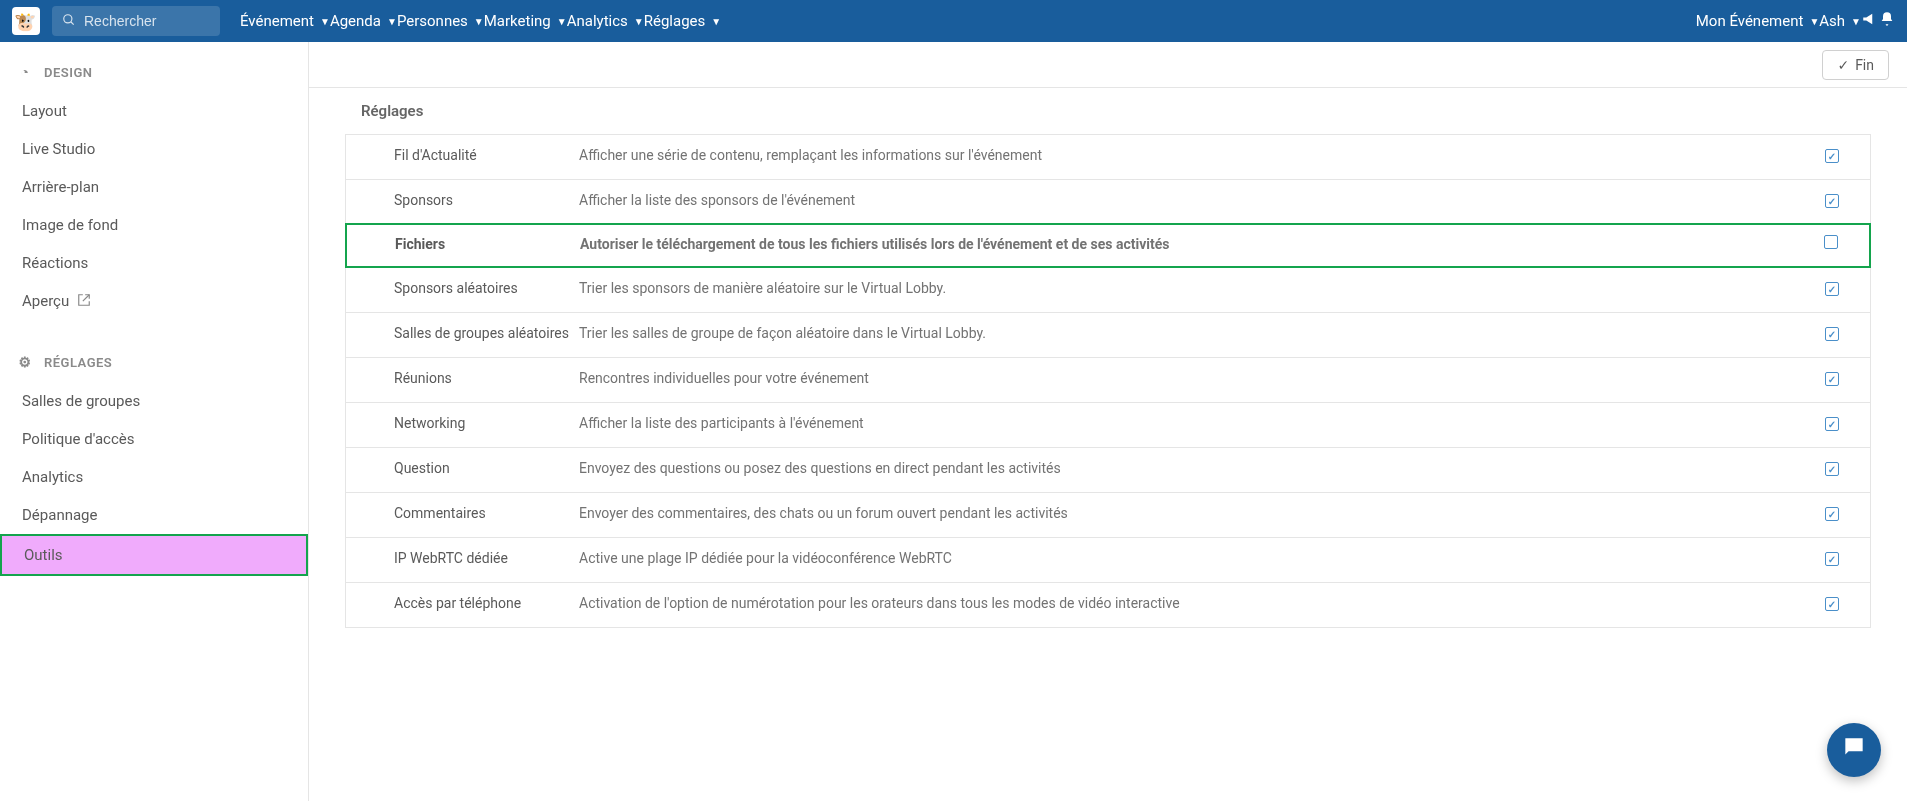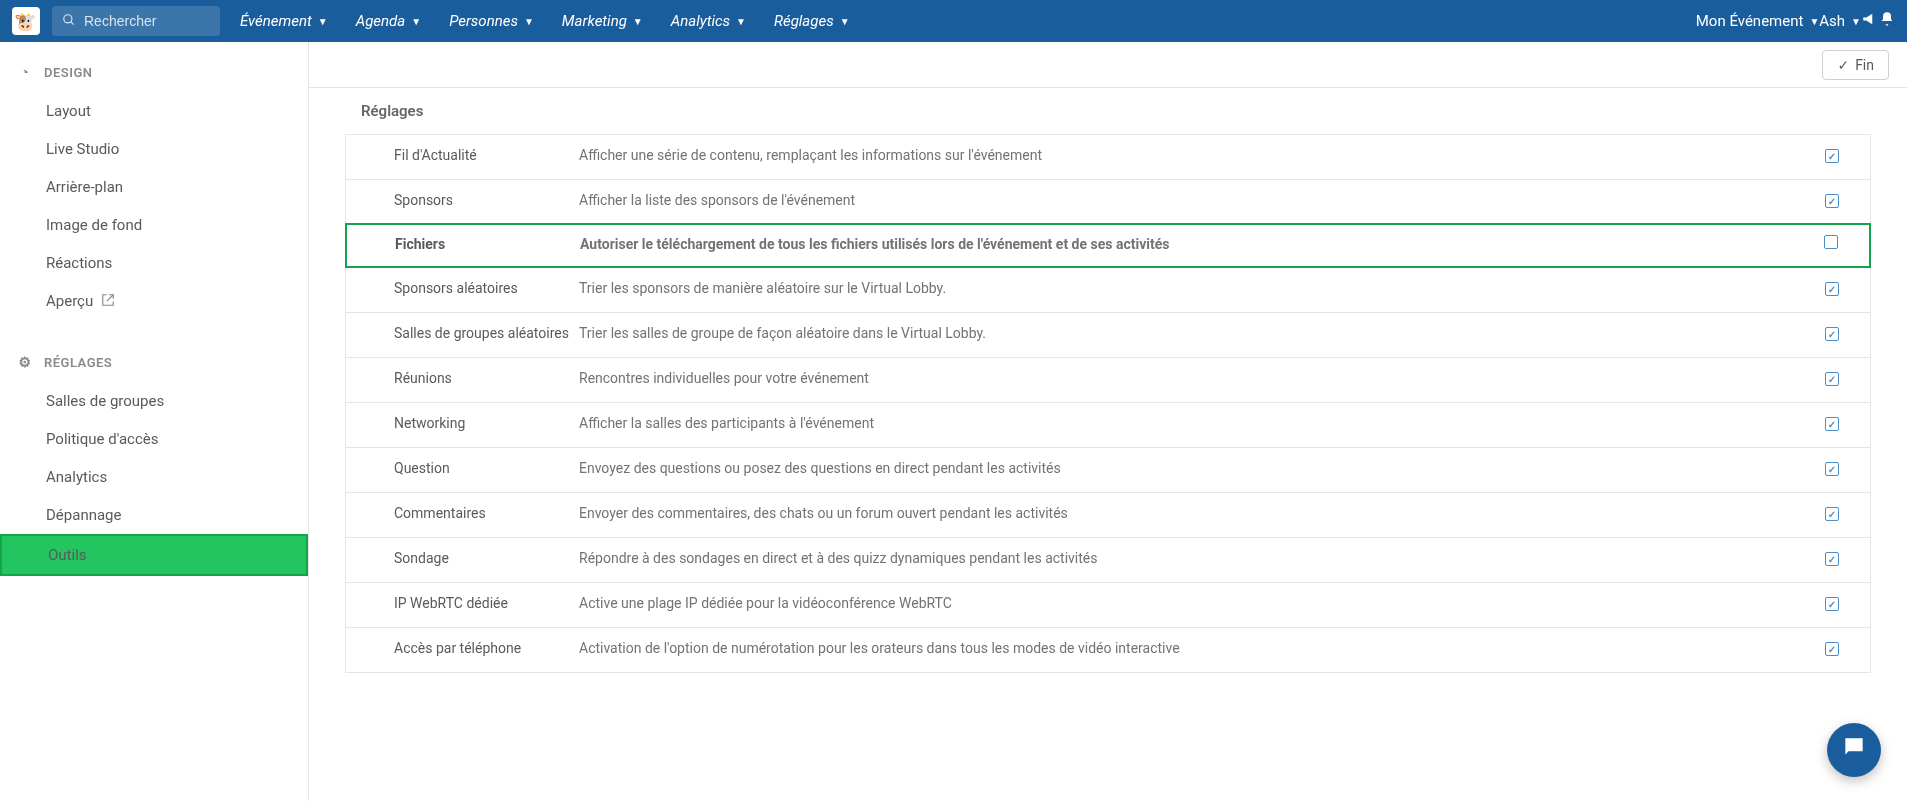--- a/index.html
+++ b/index.html
@@ -2,32 +2,32 @@
 <html><head>
 <meta charset="utf-8">
 <style>
 * { box-sizing: border-box; margin: 0; padding: 0; }
 body { font-family: -apple-system, BlinkMacSystemFont, "Segoe UI", Roboto, Arial, sans-serif; font-size: 14px; color: #5a5a5a; background: #fff; }
 .topbar { background: #195d9c; height: 42px; display: flex; align-items: center; padding: 0 12px; color: #fff; }
 .logo { width: 28px; height: 28px; background: #fff; border-radius: 4px; margin-right: 12px; display:flex; align-items:center; justify-content:center; font-size:18px; }
 .search-box { background: rgba(255,255,255,0.15); border-radius: 4px; height: 30px; width: 168px; display: flex; align-items: center; padding: 0 10px; margin-right: 20px; }
 .search-box input { background: transparent; border: none; color: #fff; outline: none; width: 100%; font-size: 14px; }
 .search-box input::placeholder { color: rgba(255,255,255,0.8); }
-.nav { display: flex; gap: 28px; flex: 1; font-style: italic; }
+.nav { display: flex; flex: 1; }
 .nav-item { display: flex; align-items: center; gap: 6px; cursor: pointer; font-size: 15px; }
 .top-right { display: flex; align-items: center; }
 .chevron { font-size: 10px; }
 .top-icon { font-size: 16px; cursor:pointer; }
 
 .container { display: flex; height: calc(100vh - 42px); }
 .sidebar { width: 309px; border-right: 1px solid #e5e5e5; padding: 22px 0; overflow-y: auto; }
 .side-section-hdr { display: flex; align-items: center; gap: 10px; padding: 0 16px 12px; color: #8a8a8a; font-weight: 600; letter-spacing: 0.5px; font-size: 13px; }
 .side-section-hdr .hicon { font-size: 14px; width: 18px; text-align: center; }
-.side-item { padding: 10px 16px 10px 46px; cursor: pointer; color: #5a5a5a; font-size: 15px; display:flex; align-items:center; gap:8px; }
-.side-item.sel { background: #22c55e; border: 2px solid #14a44d; }
+.side-item { padding: 10px 16px 10px 22px; cursor: pointer; color: #5a5a5a; font-size: 15px; display:flex; align-items:center; gap:8px; }
+.side-item.sel { background: #f0abfc; border: 2px solid #14a44d; }
 .side-section-gap { height: 34px; }
 .ext-icon { font-size: 13px; }
 
 .main { flex: 1; background: #fff; position: relative; display:flex; flex-direction:column; }
 .action-bar { height: 46px; border-bottom: 1px solid #e5e5e5; display:flex; justify-content:flex-end; align-items:center; padding:0 18px; }
 .fin-btn { border:1px solid #d0d0d0; border-radius:4px; padding:6px 14px; display:flex; align-items:center; gap:6px; cursor:pointer; color:#5a5a5a; background:#fff; }
 .content-scroll { flex:1; overflow-y:auto; padding: 0 36px 40px 36px; }
 .panel-title { padding: 14px 16px; font-weight:600; color:#666; font-size:15px; }
 .settings-tbl { border:1px solid #e5e5e5; border-top:none; }
 .row { display:flex; align-items:center; border-top:1px solid #e5e5e5; min-height:45px; padding: 8px 18px 12px 48px; }
@@ -196,36 +196,31 @@
             <div class="rdesc">Trier les salles de groupe de façon aléatoire dans le Virtual Lobby.</div>
             <div class="rchk"><span class="chkbox on"></span></div>
           </div>
           <div class="row">
             <div class="rname">Réunions</div>
             <div class="rdesc">Rencontres individuelles pour votre événement</div>
             <div class="rchk"><span class="chkbox on"></span></div>
           </div>
           <div class="row">
             <div class="rname">Networking</div>
-            <div class="rdesc">Afficher la salles des participants à l'événement</div>
+            <div class="rdesc">Afficher la liste des participants à l'événement</div>
             <div class="rchk"><span class="chkbox on"></span></div>
           </div>
           <div class="row">
             <div class="rname">Question</div>
             <div class="rdesc">Envoyez des questions ou posez des questions en direct pendant les activités</div>
             <div class="rchk"><span class="chkbox on"></span></div>
           </div>
           <div class="row">
             <div class="rname">Commentaires</div>
             <div class="rdesc">Envoyer des commentaires, des chats ou un forum ouvert pendant les activités</div>
-            <div class="rchk"><span class="chkbox on"></span></div>
-          </div>
-          <div class="row">
-            <div class="rname">Sondage</div>
-            <div class="rdesc">Répondre à des sondages en direct et à des quizz dynamiques pendant les activités</div>
             <div class="rchk"><span class="chkbox on"></span></div>
           </div>
           <div class="row">
             <div class="rname">IP WebRTC dédiée</div>
             <div class="rdesc">Active une plage IP dédiée pour la vidéoconférence WebRTC</div>
             <div class="rchk"><span class="chkbox on"></span></div>
           </div>
           <div class="row">
             <div class="rname">Accès par téléphone</div>
             <div class="rdesc">Activation de l'option de numérotation pour les orateurs dans tous les modes de vidéo interactive</div>

